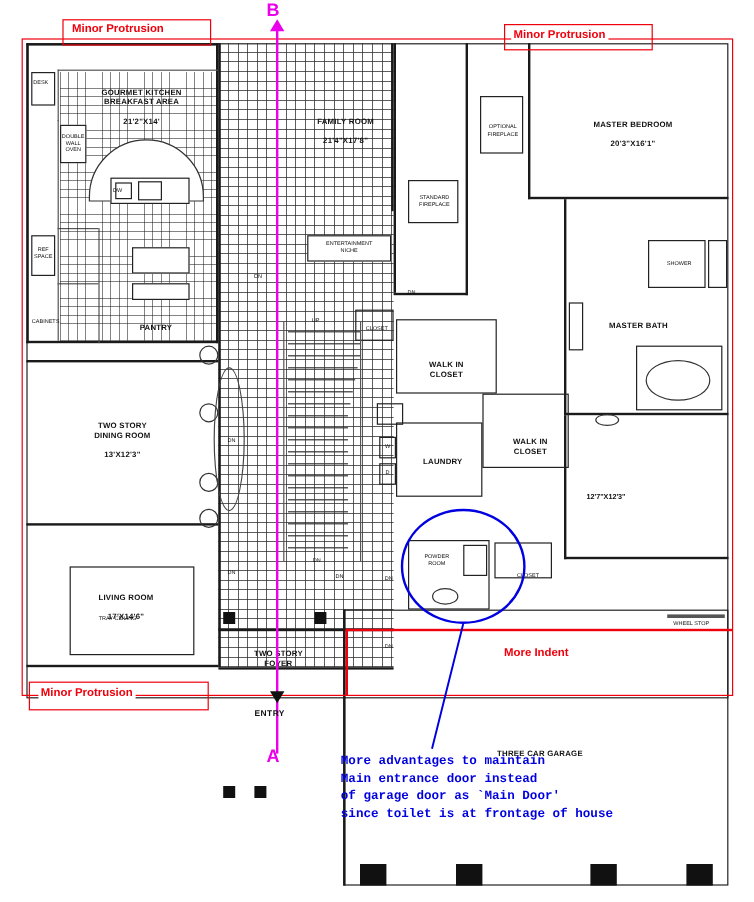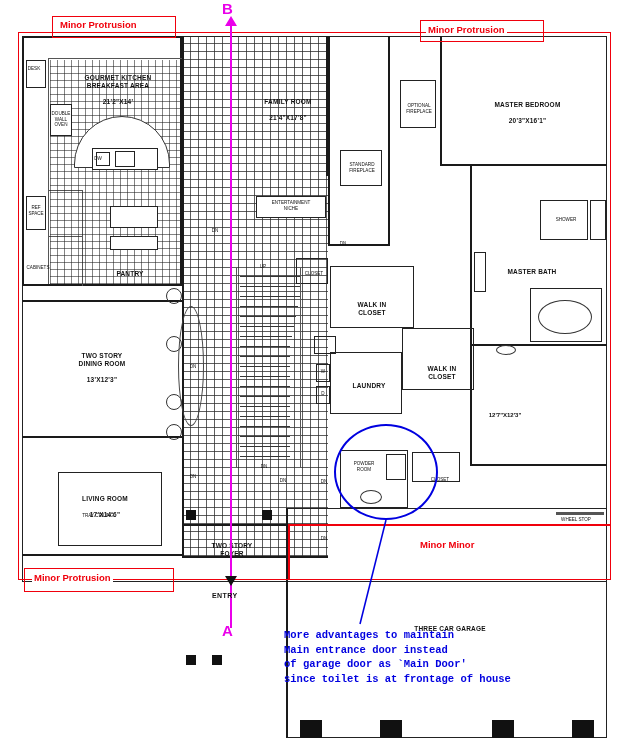--- a/index.html
+++ b/index.html
@@ -341,21 +341,21 @@
 
   <div class="redbox" style="left:52px;top:16px;width:124px;height:22px;"></div>
   <div class="redbox" style="left:420px;top:20px;width:124px;height:22px;"></div>
   <div class="redbox" style="left:24px;top:568px;width:150px;height:24px;"></div>
   <div class="redline" style="left:288px;top:524px;width:322px;height:2px;"></div>
   <div class="redline" style="left:288px;top:524px;width:2px;height:56px;"></div>
 
   <div class="redlabel" style="left:58px;top:19px;">Minor Protrusion</div>
   <div class="redlabel" style="left:426px;top:24px;">Minor Protrusion</div>
   <div class="redlabel" style="left:32px;top:572px;">Minor Protrusion</div>
-  <div class="redlabel" style="left:418px;top:539px;">Minor Minor</div>
+  <div class="redlabel" style="left:418px;top:539px;">More Indent</div>
 
   <div class="magline" style="left:230px;top:18px;height:610px;"></div>
   <div class="maglabel" style="left:222px;top:0px;">B</div>
   <div class="maglabel" style="left:222px;top:622px;">A</div>
 
   <div class="abs" style="left:225px;top:16px;width:0;height:0;border-left:6px solid transparent;border-right:6px solid transparent;border-bottom:10px solid #ea00ea;"></div>
   <div class="abs" style="left:225px;top:576px;width:0;height:0;border-left:6px solid transparent;border-right:6px solid transparent;border-top:10px solid #111;"></div>
 
   <div class="entrylabel" style="left:212px;top:592px;">ENTRY</div>
 

